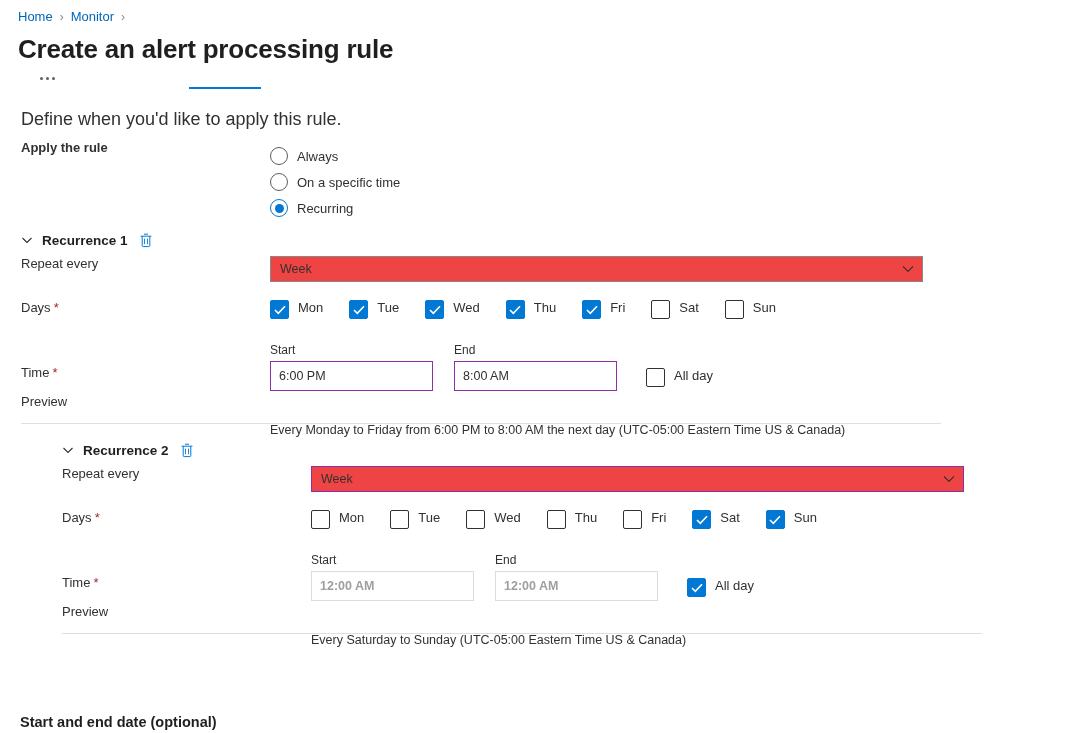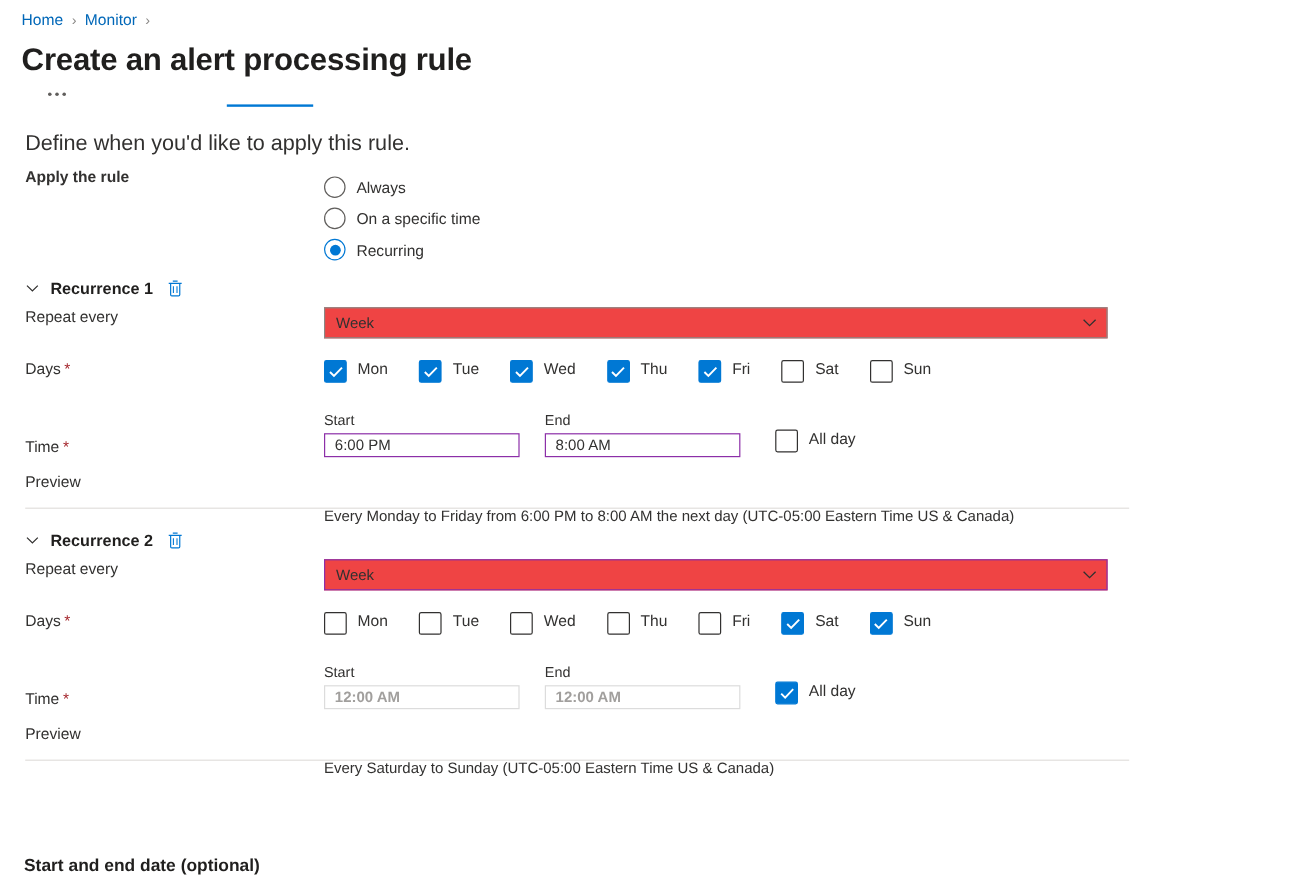--- a/index.html
+++ b/index.html
@@ -226,21 +226,21 @@
   
   .time-wrap { display: flex; align-items: flex-end; }
   .field-block { margin-right: 21px; }
   .field-cap {
     font-size: 12px;
     color: #323130;
     margin-bottom: 4px;
   }
   .time-input {
     width: 163px;
-    height: 20px;
+    height: 30px;
     border: 1px solid #8c2fa8;
     background: #fff;
     font-family: "Liberation Sans", sans-serif;
     font-size: 12.5px;
     color: #323130;
     padding: 0 8px;
     outline: none;
   }
   .time-input.disabled {
     border-color: #dcdcdc;
@@ -448,21 +448,21 @@
     <div class="row" style="height:41px; padding-top:12px;">
       <div class="lbl">Preview</div>
       <div class="ctl">
         <div class="preview-text">Every Monday to Friday from 6:00 PM to 8:00 AM the next day (UTC-05:00 Eastern Time US &amp; Canada)</div>
       </div>
     </div>
 
     <div class="divider"></div>
   </div>
 
-  <div style="padding-top:10px;">
+  <div style="padding-top:10px;padding-left:41px;">
 
     <div class="section-head" style="height:32px;">
       <span class="chevron">
         <svg width="12" height="12" viewBox="0 0 12 12">
             <path d="M1.5 4 L6 8.4 L10.5 4" fill="none" stroke="#323130" stroke-width="1.1"></path>
           </svg>
       </span>
       <span class="section-title">Recurrence 2</span>
       <span class="trash-btn">
         <svg width="14" height="15" viewBox="0 0 14 15">

